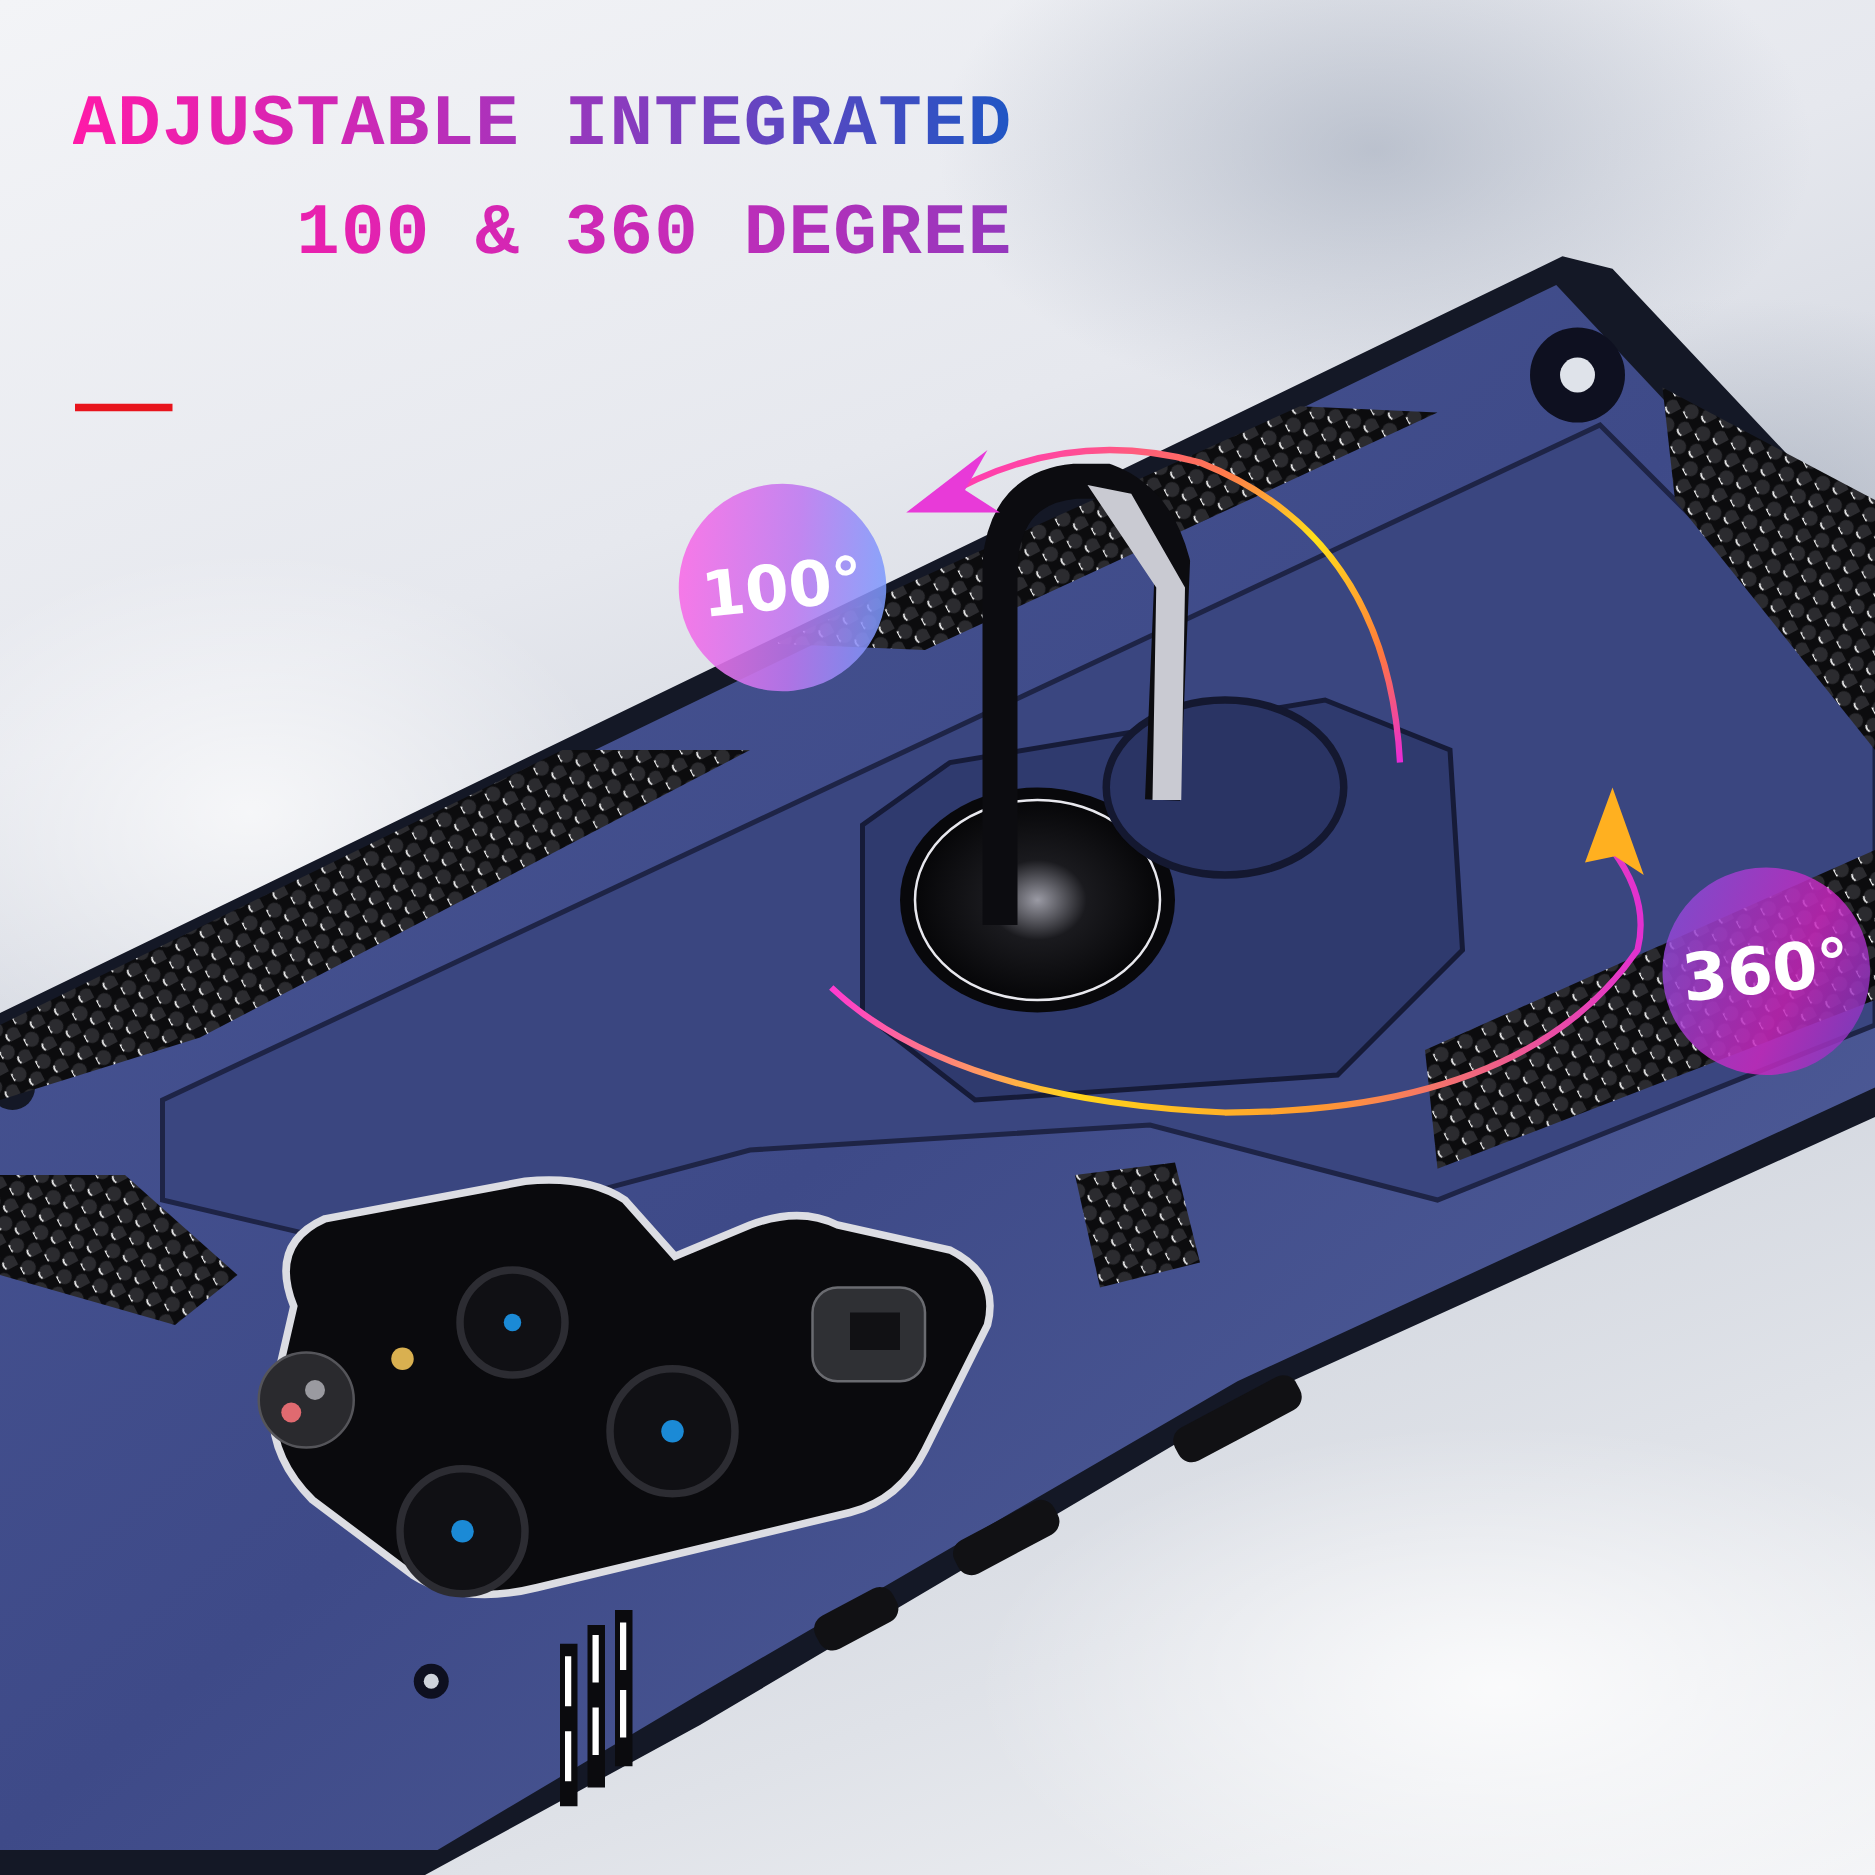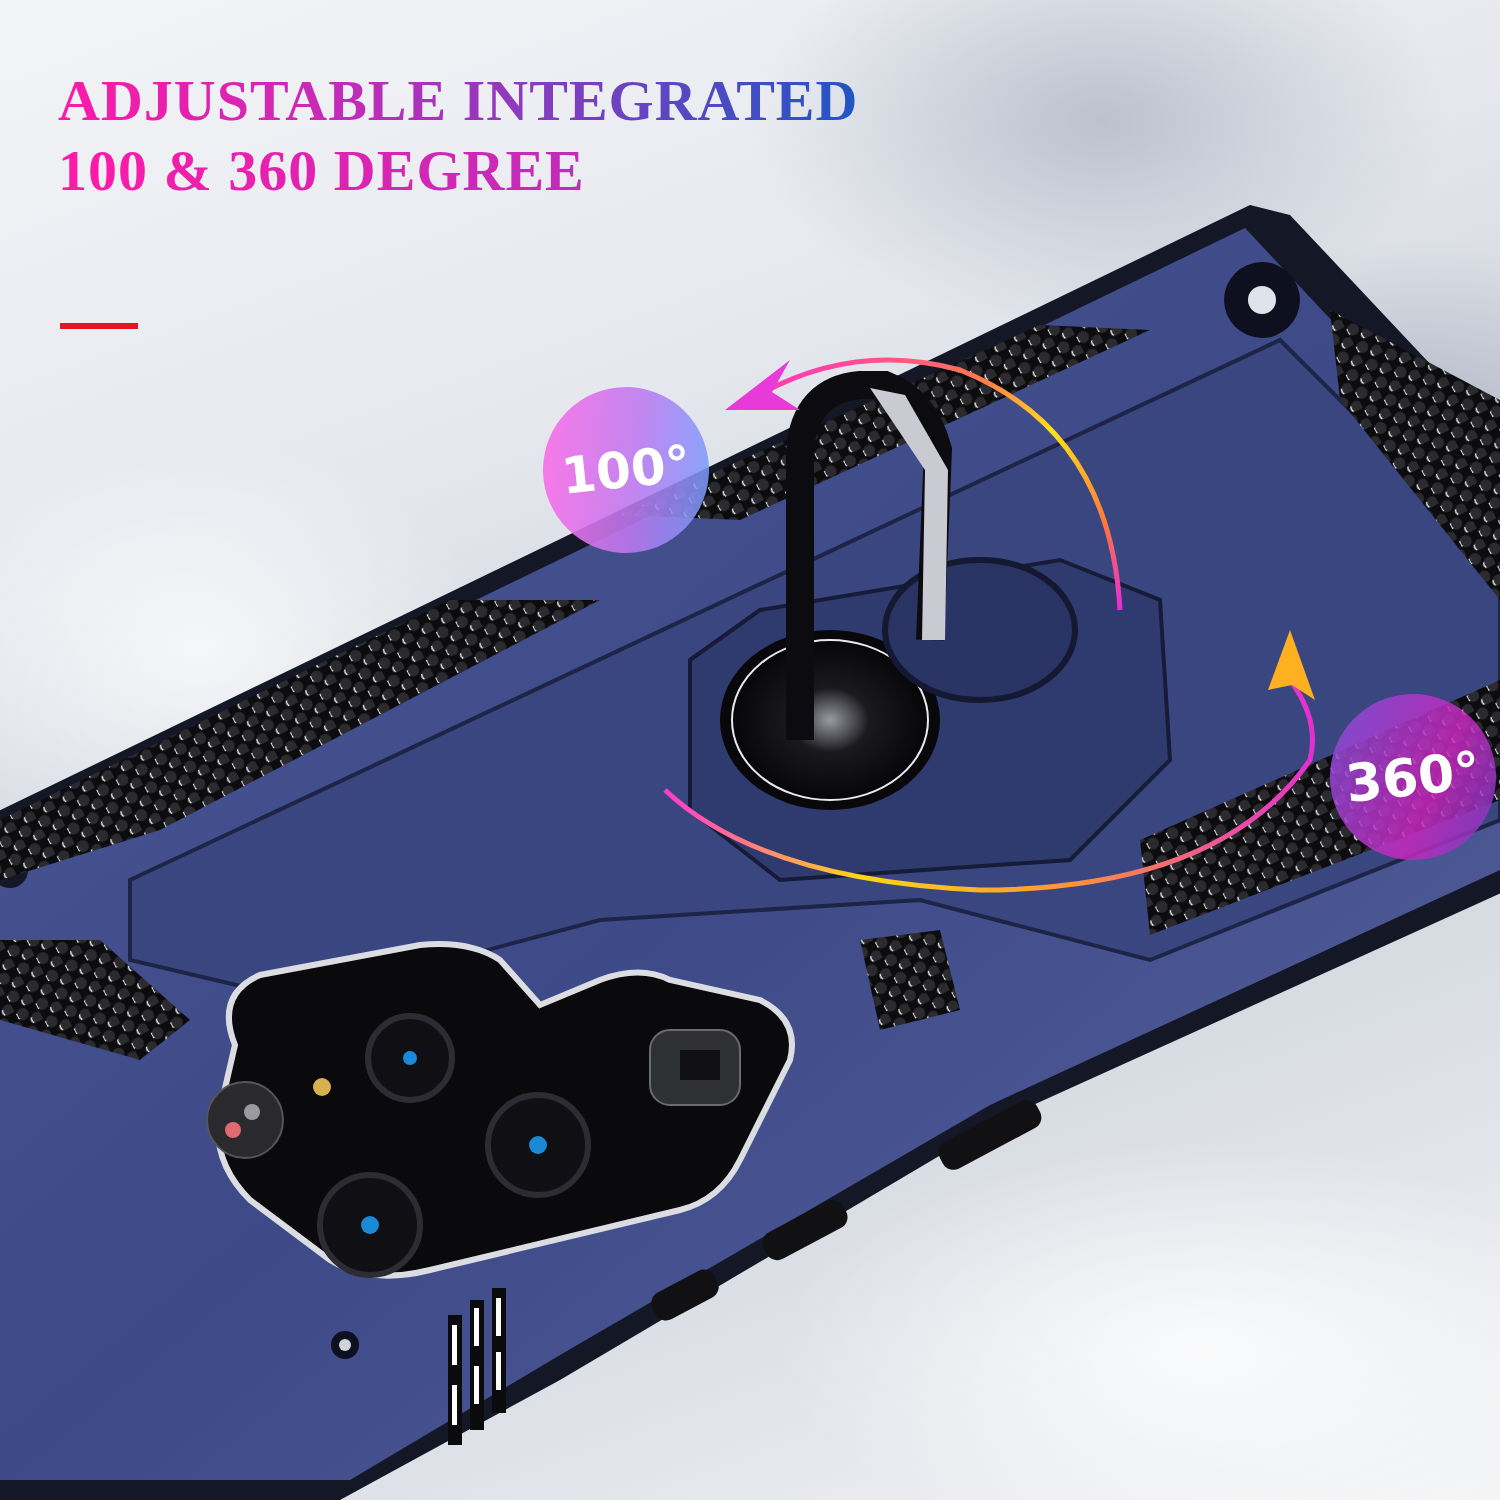--- a/index.html
+++ b/index.html
@@ -11,29 +11,29 @@
   .bg-cloud {
     position: absolute; inset: 0;
     background:
       radial-gradient(ellipse 500px 300px at 1100px 120px, rgba(150,160,178,0.55), transparent 70%),
       radial-gradient(ellipse 400px 260px at 1400px 420px, rgba(140,150,168,0.45), transparent 70%),
       radial-gradient(ellipse 420px 300px at 200px 650px, rgba(255,255,255,0.7), transparent 70%),
       radial-gradient(ellipse 600px 300px at 1200px 1350px, rgba(255,255,255,0.8), transparent 70%);
   }
   .headline {
     position: absolute; left: 58px; top: 66px; margin: 0;
-    font-family: Liberation Serif, serif; font-weight: bold;
-    font-size: 58px; line-height: 70px; letter-spacing: 1px;
+    font-family: Liberation Mono, monospace; font-weight: bold;
+    font-size: 58px; line-height: 70px; letter-spacing: 1px; text-align: right;
   }
   .headline span {
     display: block;
     background: linear-gradient(90deg, #ff1aa8 0%, #c52bb8 35%, #7a3fc0 65%, #1f56c4 100%);
     -webkit-background-clip: text; background-clip: text; color: transparent;
   }
-  .headline span.l2 { background-size: 1380px 100%; }
+  .headline span.l2 { background-size: 1380px 100%; margin-top: 17px; }
   .headline span.l3 { background-size: 1380px 100%; }
   .accent-bar {
     position: absolute; left: 60px; top: 323px; width: 78px; height: 6px;
     background: #e8141c;
   }
   .scene { position: absolute; left: 0; top: 0; width: 1500px; height: 1500px; }
   .badge {
     position: absolute; border-radius: 50%;
     display: flex; align-items: center; justify-content: center;
     color: #fff; font-family: "DejaVu Sans", sans-serif; font-weight: bold;

